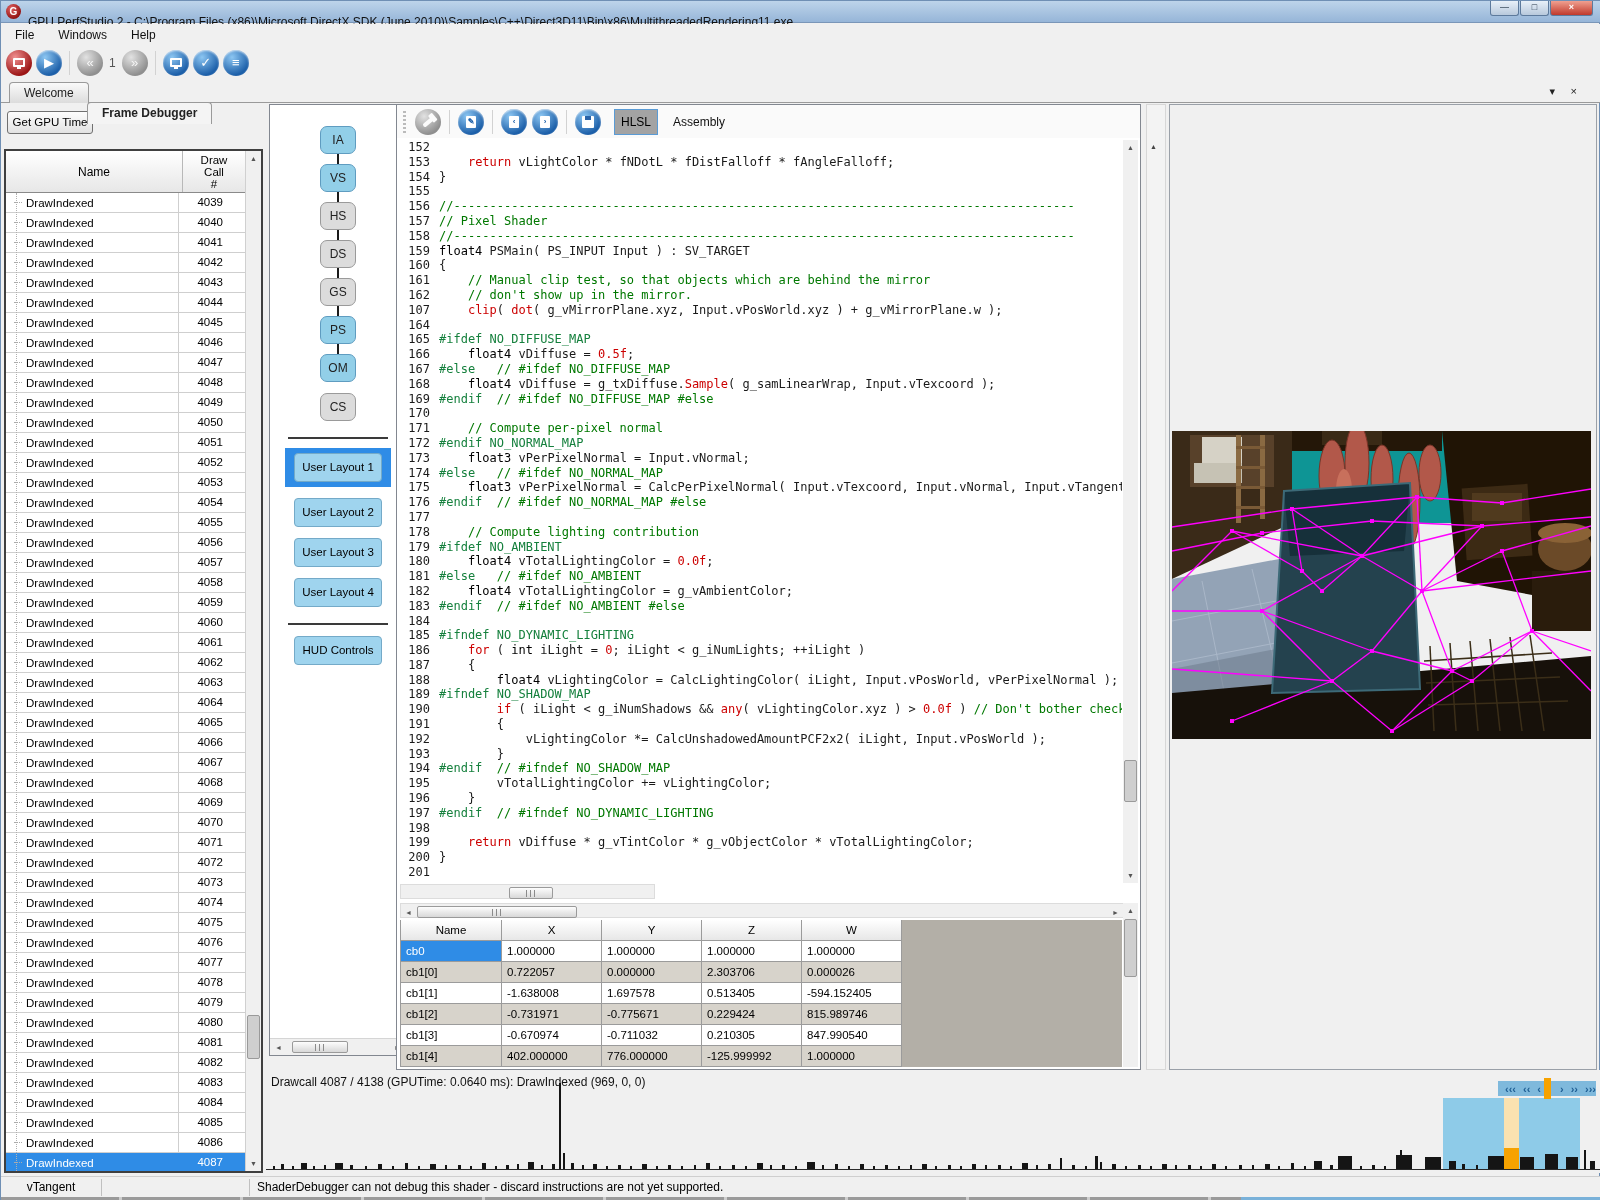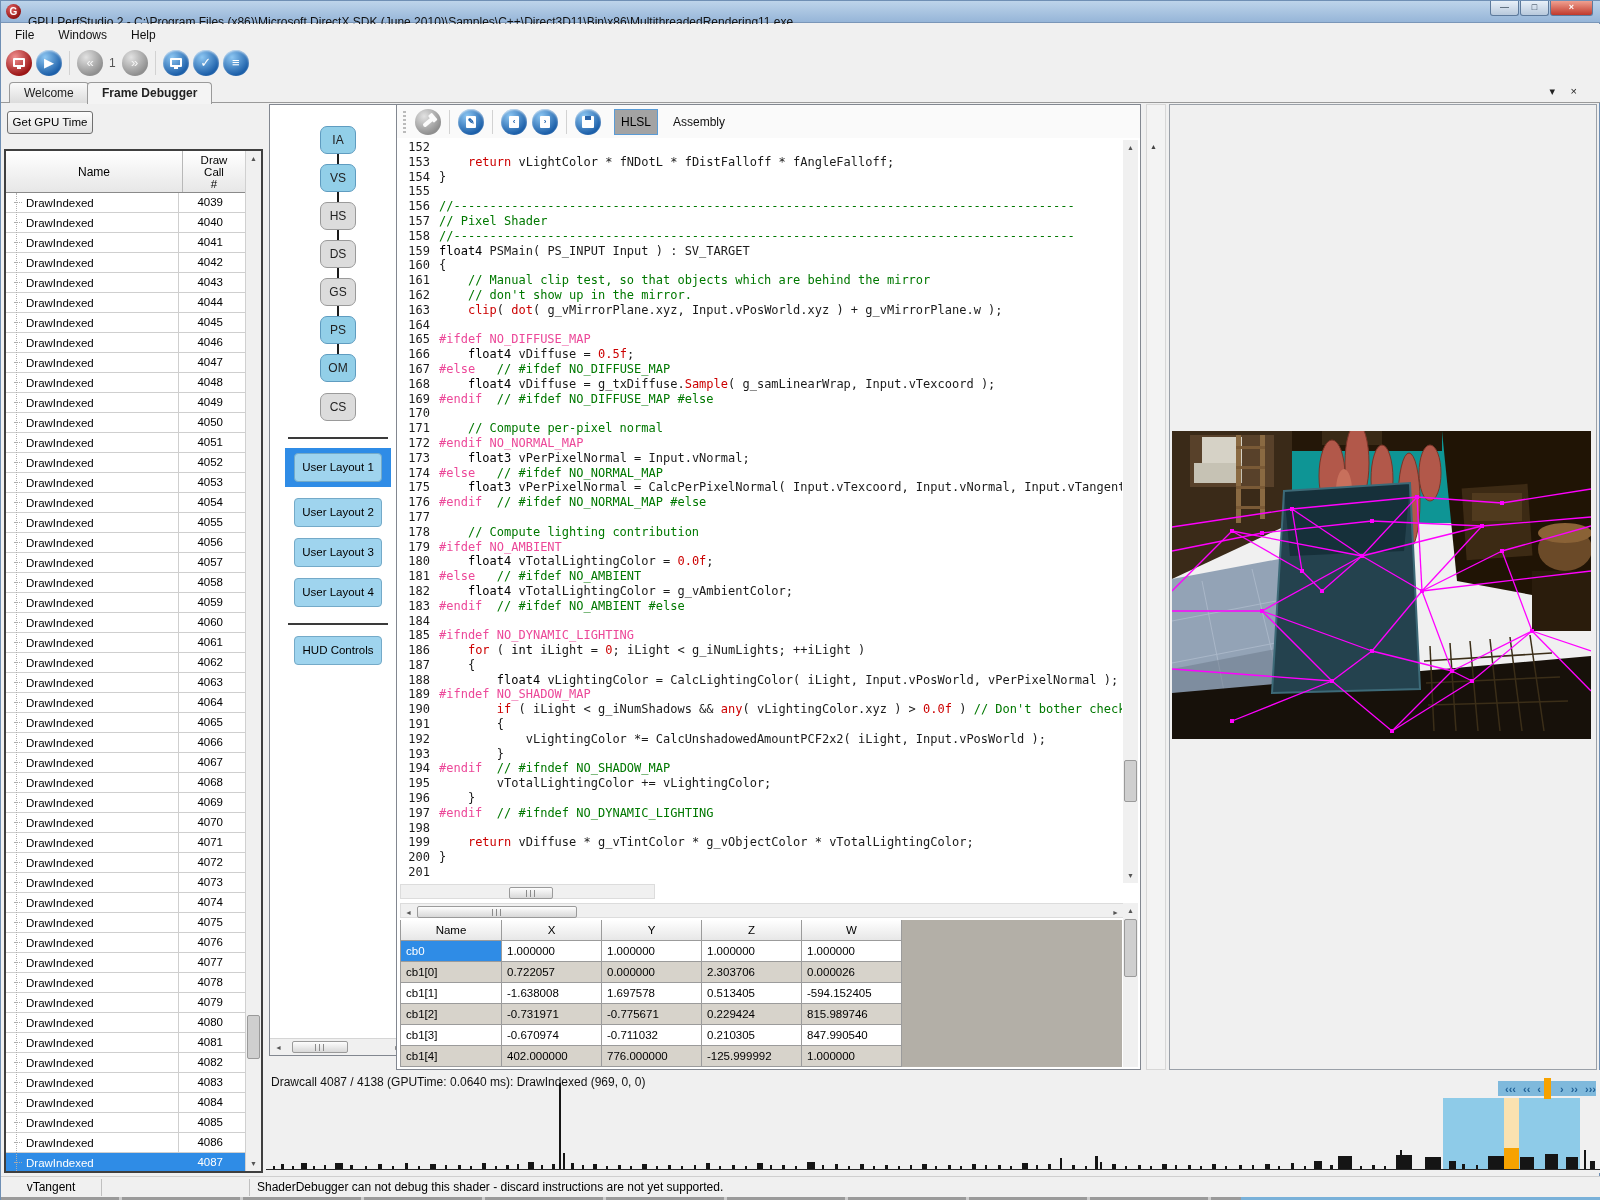--- a/index.html
+++ b/index.html
@@ -85,21 +85,21 @@
   
   .shader-panel { position:absolute; left:395px; top:103px; width:745px; height:966px; background:#fff; border:1px solid #828790; }
   .code-toolbar { position:absolute; left:0; top:0; width:743px; height:33px; display:flex; align-items:center; gap:5px; padding-left:6px; background:#fafafa; }
   .grip-v { width:3px; height:22px; background:repeating-linear-gradient(#bbb 0 2px, transparent 2px 4px); margin-right:4px; }
   .hlsl-tab { width:44px; height:26px; border:1px solid #5a9bd5; background:#a3a3a3; text-align:center; line-height:24px; margin-left:8px; }
   .asm-label { margin-left:10px; color:#111; }
   .code-area { position:absolute; left:3px; top:35px; width:722px; height:743px; overflow:hidden; background:#fff;
     font-family:"DejaVu Sans Mono", monospace; font-size:12px; }
   .cl { height:14.8px; line-height:14.8px; white-space:pre; }
   .ln { display:inline-block; width:30px; text-align:right; margin-right:9px; color:#1a1a1a; }
-  .c-d { color:#1a1a1a; } .c-t { color:#000000; } .c-r { color:#cc0000; } .c-c { color:#007800; } .c-p { color:#ec4899;text-align:right; }
+  .c-d { color:#1a1a1a; } .c-t { color:#000000; } .c-r { color:#cc0000; } .c-c { color:#007800; } .c-p { color:#15803d;text-align:right; }
   .code-vscroll { position:absolute; right:2px; top:35px; width:15px; height:743px; background:#f0f0f0; }
   .code-hscroll { position:absolute; left:3px; top:779px; width:255px; height:15px; background:#f0f0f0; border:1px solid #dcdcdc; }
   .vars-hscroll { position:absolute; left:3px; top:798px; width:724px; height:15px; background:#f0f0f0; border:1px solid #dcdcdc; }
   .vars-vscroll { position:absolute; right:2px; top:798px; width:15px; height:164px; background:#f0f0f0; }
   .vars-table { position:absolute; left:3px; top:815px; width:502px; }
   .vrow { display:flex; height:21px; border-bottom:1px solid #9b9b9b; background:#fff; font-size:11.5px; }
   .vrow.head { background:linear-gradient(#fff,#e7e7e7); }
   .vrow.alt { background:#d7d3cb; }
   .vcell { width:100px; border-right:1px solid #9b9b9b; padding:0 5px; line-height:20px; overflow:hidden; }
   .vcell.first { width:102px; border-left:1px solid #9b9b9b; }
@@ -167,21 +167,21 @@
     <div class="tb-sep"></div>
     <div class="orb blue">
         <span class="mini-monitor"></span>
       </div>
     <div class="orb blue">✓</div>
     <div class="orb blue">≡</div>
   </div>
 
   <div class="tabstrip">
     <div class="tab" style="left:8px;">Welcome</div>
-    <div class="tab active" style="left:86px;">Frame Debugger</div>
+    <div class="tab active" style="left:86px;margin-top:20px;">Frame Debugger</div>
     <div class="tab-ctrl" style="right:46px;">▾</div>
     <div class="tab-ctrl" style="right:24px;">×</div>
   </div>
 
   <div class="gpu-btn">Get GPU Time</div>
   <div class="dc-table">
     <div class="dc-head">
       <div class="h1">Name</div>
       <div class="h2">Draw
 Call
@@ -515,21 +515,21 @@
         <div class="cl"><span class="ln">153</span><span class="c-d">    </span><span class="c-r">return</span><span class="c-d"> vLightColor * fNDotL * fDistFalloff * fAngleFalloff;</span></div>
         <div class="cl"><span class="ln">154</span><span class="c-d">}</span></div>
         <div class="cl"><span class="ln">155</span></div>
         <div class="cl"><span class="ln">156</span><span class="c-c">//--------------------------------------------------------------------------------------</span></div>
         <div class="cl"><span class="ln">157</span><span class="c-c">// Pixel Shader</span></div>
         <div class="cl"><span class="ln">158</span><span class="c-c">//--------------------------------------------------------------------------------------</span></div>
         <div class="cl"><span class="ln">159</span><span class="c-t">float4</span><span class="c-d"> PSMain( PS_INPUT Input ) : SV_TARGET</span></div>
         <div class="cl"><span class="ln">160</span><span class="c-d">{</span></div>
         <div class="cl"><span class="ln">161</span><span class="c-d">    </span><span class="c-c">// Manual clip test, so that objects which are behind the mirror</span></div>
         <div class="cl"><span class="ln">162</span><span class="c-d">    </span><span class="c-c">// don't show up in the mirror.</span></div>
-        <div class="cl"><span class="ln">163</span><span class="c-d">    </span><span class="c-r">clip</span><span class="c-d">( </span><span class="c-r">dot</span><span class="c-d">( g_vMirrorPlane.xyz, Input.vPosWorld.xyz ) + g_vMirrorPlane.w );</span></div>
+        <div class="cl"><span class="ln">107</span><span class="c-d">    </span><span class="c-r">clip</span><span class="c-d">( </span><span class="c-r">dot</span><span class="c-d">( g_vMirrorPlane.xyz, Input.vPosWorld.xyz ) + g_vMirrorPlane.w );</span></div>
         <div class="cl"><span class="ln">164</span></div>
         <div class="cl"><span class="ln">165</span><span class="c-p">#ifdef NO_DIFFUSE_MAP</span></div>
         <div class="cl"><span class="ln">166</span><span class="c-d">    </span><span class="c-t">float4</span><span class="c-d"> vDiffuse = </span><span class="c-r">0.5f</span><span class="c-d">;</span></div>
         <div class="cl"><span class="ln">167</span><span class="c-p">#else</span><span class="c-d">   </span><span class="c-c">// #ifdef NO_DIFFUSE_MAP</span></div>
         <div class="cl"><span class="ln">168</span><span class="c-d">    </span><span class="c-t">float4</span><span class="c-d"> vDiffuse = g_txDiffuse.</span><span class="c-r">Sample</span><span class="c-d">( g_samLinearWrap, Input.vTexcoord );</span></div>
         <div class="cl"><span class="ln">169</span><span class="c-p">#endif</span><span class="c-d">  </span><span class="c-c">// #ifdef NO_DIFFUSE_MAP #else</span></div>
         <div class="cl"><span class="ln">170</span></div>
         <div class="cl"><span class="ln">171</span><span class="c-d">    </span><span class="c-c">// Compute per-pixel normal</span></div>
         <div class="cl"><span class="ln">172</span><span class="c-p">#endif NO_NORMAL_MAP</span></div>
         <div class="cl"><span class="ln">173</span><span class="c-d">    </span><span class="c-t">float3</span><span class="c-d"> vPerPixelNormal = Input.vNormal;</span></div>

